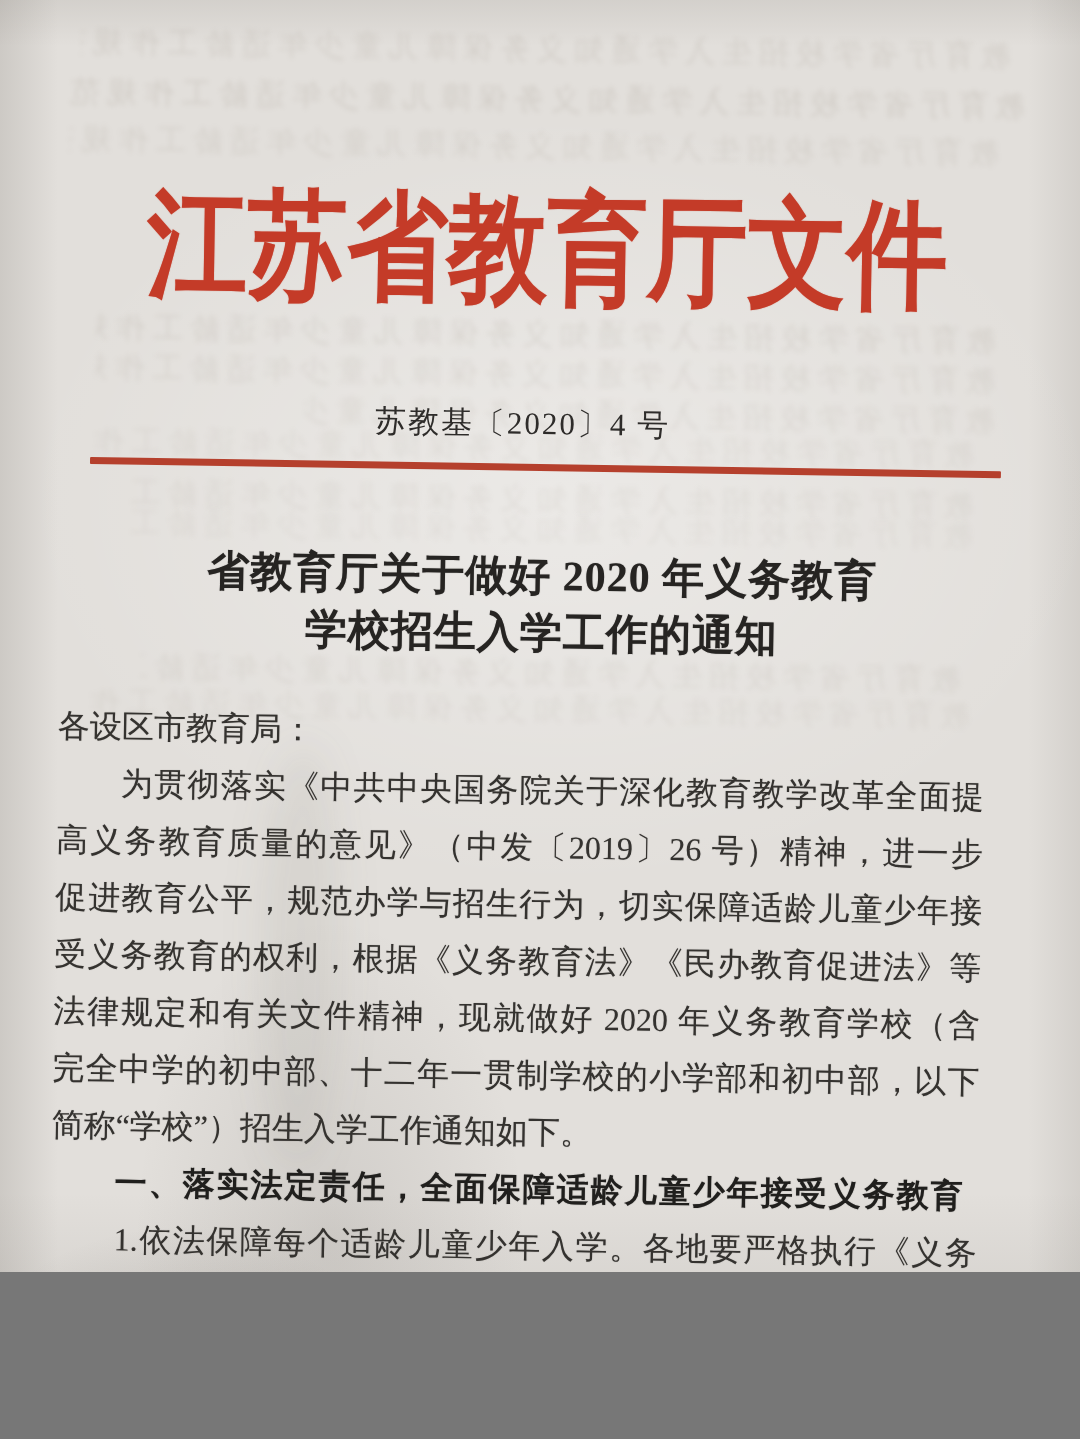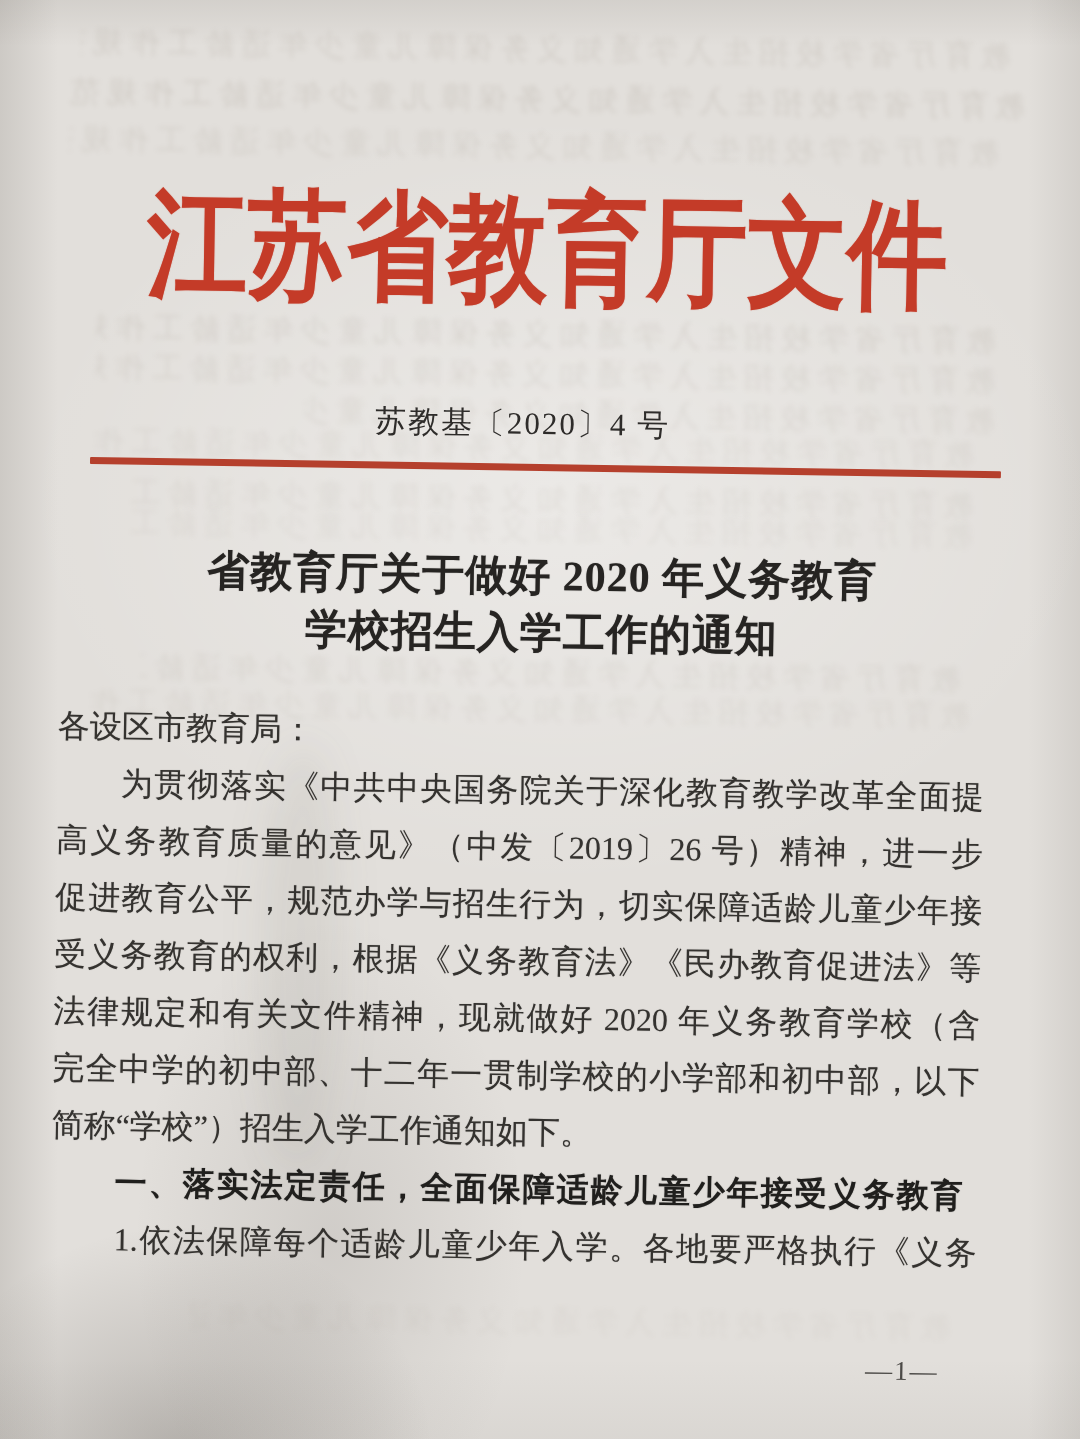--- a/index.html
+++ b/index.html
@@ -1,18 +1,18 @@
 <!DOCTYPE html>
 <html><head>
 <meta charset="utf-8">
 <style>
   html,body { margin:0; padding:0; background:#777; }
   .photo {
     position:relative;
-    width:1080px; height:1439px;
+    width:1080px; height:1272px;
     overflow:hidden;
     background-color:#e2dfdb;
     background-image:
       radial-gradient(ellipse 360px 320px at 180px 1450px, rgba(62,56,50,.24), rgba(62,56,50,0) 70%),
       radial-gradient(ellipse 280px 460px at 330px 1240px, rgba(62,56,50,.11), rgba(62,56,50,0) 70%),
       radial-gradient(ellipse 720px 520px at 560px 500px, rgba(255,255,255,.32), rgba(255,255,255,0) 75%),
       linear-gradient(90deg, rgba(84,78,70,.15), rgba(84,78,70,0) 58px),
       linear-gradient(270deg, rgba(84,78,70,.10), rgba(84,78,70,0) 52px),
       linear-gradient(180deg, rgba(84,78,70,.10), rgba(84,78,70,0) 46px),
       linear-gradient(0deg, rgba(84,78,70,.06), rgba(84,78,70,0) 80px);

